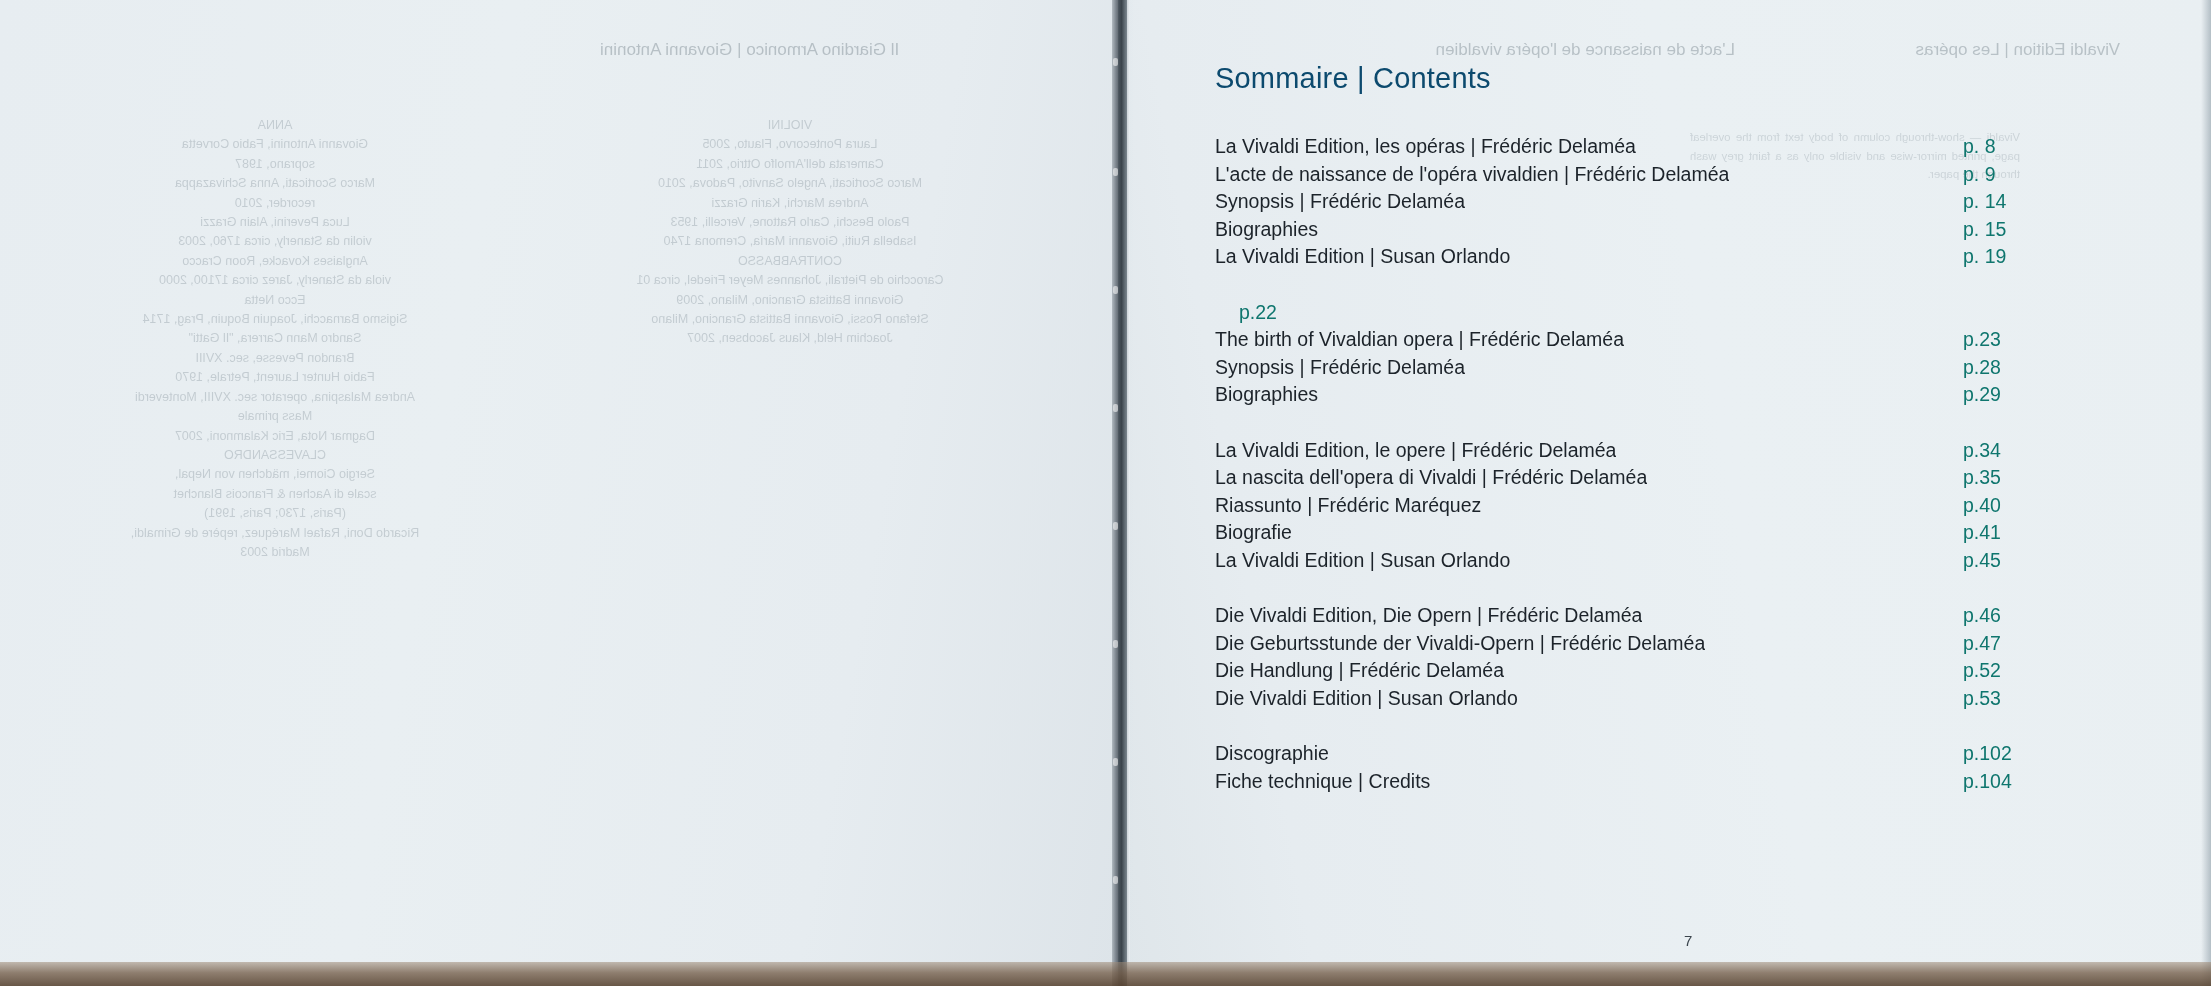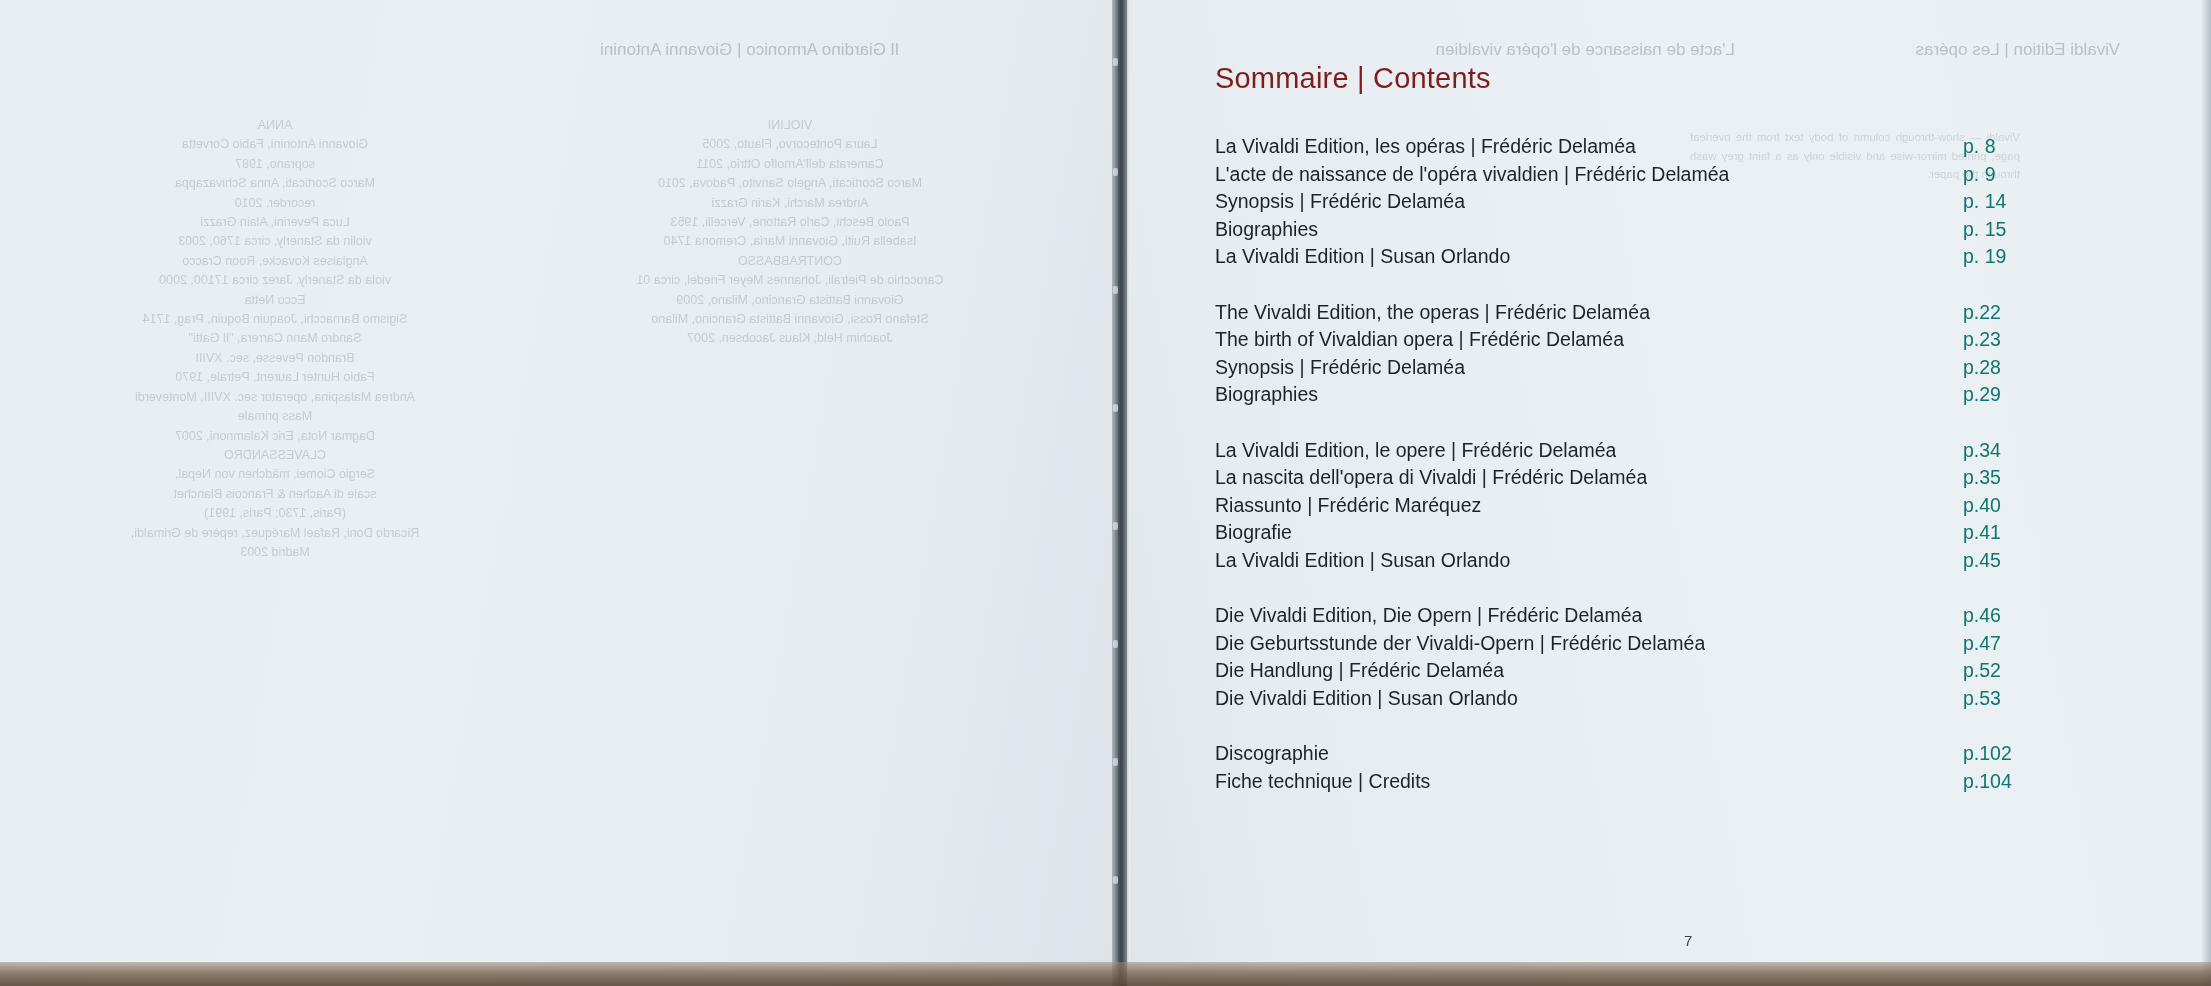--- a/index.html
+++ b/index.html
@@ -79,21 +79,21 @@
     position: absolute;
     left: 1215px;
     top: 62px;
     width: 810px;
     color: #1b2228;
   }
   .toc-title {
     font-size: 29px;
     font-weight: 400;
     letter-spacing: 0.2px;
-    color: #7f1d1d;
+    color: #0c4a6e;
     margin: 0 0 38px 0;
     font-family: "Liberation Sans", sans-serif;
   }
   .toc-group {
     margin-bottom: 28px;
   }
   .toc-row {
     display: flex;
     align-items: baseline;
     justify-content: space-between;
@@ -239,21 +239,20 @@
         <span class="toc-page">p. 15</span>
       </div>
       <div class="toc-row">
         <span class="toc-label">La Vivaldi Edition | Susan Orlando</span>
         <span class="toc-page">p. 19</span>
       </div>
     </div>
 
     <div class="toc-group">
       <div class="toc-row">
-        <span class="toc-label">The Vivaldi Edition, the operas | Frédéric Delaméa</span>
         <span class="toc-page">p.22</span>
       </div>
       <div class="toc-row">
         <span class="toc-label">The birth of Vivaldian opera | Frédéric Delaméa</span>
         <span class="toc-page">p.23</span>
       </div>
       <div class="toc-row">
         <span class="toc-label">Synopsis | Frédéric Delaméa</span>
         <span class="toc-page">p.28</span>
       </div>

